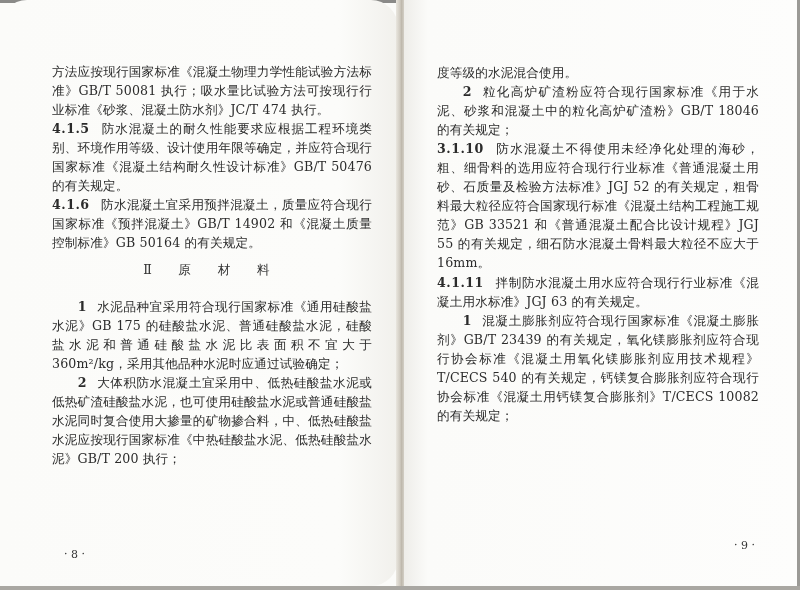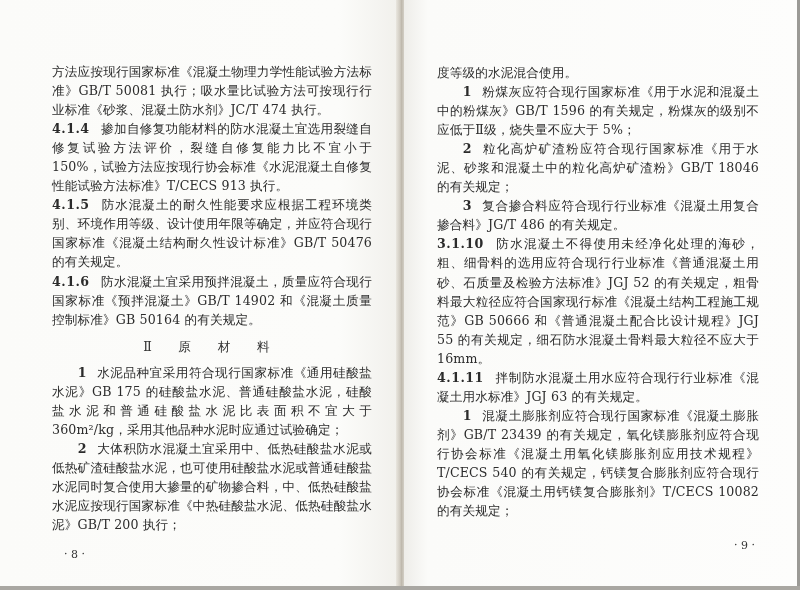--- a/index.html
+++ b/index.html
@@ -13,21 +13,21 @@
   .spread {
     position: absolute; left: 0; top: 0; width: 800px; height: 590px;
     background: #fbfbf9;
   }
   .topband { position: absolute; left: 0; top: 0; width: 800px; height: 3px; background: #8a8a88; }
   .bottomband { position: absolute; left: 0; bottom: 0; width: 800px; height: 4px; background: #a9a7a2; }
   .page {
     position: absolute; top: 0; height: 586px;
     background: #fdfdfc;
   }
-  .page.left { left: 0; width: 398px; background: linear-gradient(90deg,#fbfbf9 0%, #fcfcfa 85%, #f1f0ec 100%); }
+  .page.left { left: 0; width: 398px; background: linear-gradient(90deg,#fbfbf9 0%, #fcfcfa 85%, #f1f0ec 100%); border-radius: 27px; }
   .page.right { left: 404px; width: 396px; background: linear-gradient(90deg,#eeede9 0%, #fbfbf9 6%, #fdfdfc 100%); }
   .gutter {
     position: absolute; left: 396px; top: 0; width: 10px; height: 586px;
     background: linear-gradient(90deg,#e9e6df 0%, #cfcac0 40%, #bfb9ad 55%, #e2dfd7 100%);
   }
   .rightedge { position: absolute; right: 0; top: 0; width: 3px; height: 586px; background: #9b9a96; }
 
   .text {
     position: absolute;
     font-size: 12.6px;
@@ -43,42 +43,39 @@
   .clause {
     font-weight: bold;
     font-family: "DejaVu Serif", "Liberation Serif", serif;
     margin-right: 0.9em;
     letter-spacing: 0.5px;
   }
   .item-num { font-weight: bold; margin-right: 0.8em; }
   .section-heading {
     text-align: center;
     letter-spacing: 0.9em;
-    margin: 8px 0 7px 0;
+    margin: 8px 0 17px 0;
     color: #333;
   }
   .page-num {
     position: absolute; font-size: 11px; color: #333;
   }
   .left .page-num { left: 64px; top: 548px; }
   .right .page-num { left: 330px; top: 539px; }
 </style>
 </head>
 <body>
 
 <div class="spread">
   <div class="topband"></div>
 
   <div class="page left">
     <div class="text">
       <p class="p">
         <span>方法应按现行国家标准《混凝土物理力学性能试验方法标准》GB/T 50081 执行；吸水量比试验方法可按现行行业标准《砂浆、混凝土防水剂》JC/T 474 执行。</span>
-      </p>
-      <p class="p">
-        <span class="clause">4.1.4</span><span>掺加自修复功能材料的防水混凝土宜选用裂缝自修复试验方法评价，裂缝自修复能力比不宜小于 150%，试验方法应按现行协会标准《水泥混凝土自修复性能试验方法标准》T/CECS 913 执行。</span>
       </p>
       <p class="p">
         <span class="clause">4.1.5</span><span>防水混凝土的耐久性能要求应根据工程环境类别、环境作用等级、设计使用年限等确定，并应符合现行国家标准《混凝土结构耐久性设计标准》GB/T 50476 的有关规定。</span>
       </p>
       <p class="p">
         <span class="clause">4.1.6</span><span>防水混凝土宜采用预拌混凝土，质量应符合现行国家标准《预拌混凝土》GB/T 14902 和《混凝土质量控制标准》GB 50164 的有关规定。</span>
       </p>
       <div class="section-heading">Ⅱ 原 材 料</div>
       <p class="p item">
         <span class="item-num">1</span><span>水泥品种宜采用符合现行国家标准《通用硅酸盐水泥》GB 175 的硅酸盐水泥、普通硅酸盐水泥，硅酸盐水泥和普通硅酸盐水泥比表面积不宜大于 360m²/kg，采用其他品种水泥时应通过试验确定；</span>
@@ -92,30 +89,24 @@
   </div>
 
   <div class="gutter"></div>
 
   <div class="page right">
     <div class="text">
       <p class="p">
         <span>度等级的水泥混合使用。</span>
       </p>
       <p class="p item">
-        <span class="item-num">1</span><span>粉煤灰应符合现行国家标准《用于水泥和混凝土中的粉煤灰》GB/T 1596 的有关规定，粉煤灰的级别不应低于Ⅱ级，烧失量不应大于 5%；</span>
-      </p>
-      <p class="p item">
         <span class="item-num">2</span><span>粒化高炉矿渣粉应符合现行国家标准《用于水泥、砂浆和混凝土中的粒化高炉矿渣粉》GB/T 18046 的有关规定；</span>
       </p>
-      <p class="p item">
-        <span class="item-num">3</span><span>复合掺合料应符合现行行业标准《混凝土用复合掺合料》JG/T 486 的有关规定。</span>
-      </p>
       <p class="p">
-        <span class="clause">3.1.10</span><span>防水混凝土不得使用未经净化处理的海砂，粗、细骨料的选用应符合现行行业标准《普通混凝土用砂、石质量及检验方法标准》JGJ 52 的有关规定，粗骨料最大粒径应符合国家现行标准《混凝土结构工程施工规范》GB 50666 和《普通混凝土配合比设计规程》JGJ 55 的有关规定，细石防水混凝土骨料最大粒径不应大于 16mm。</span>
+        <span class="clause">3.1.10</span><span>防水混凝土不得使用未经净化处理的海砂，粗、细骨料的选用应符合现行行业标准《普通混凝土用砂、石质量及检验方法标准》JGJ 52 的有关规定，粗骨料最大粒径应符合国家现行标准《混凝土结构工程施工规范》GB 33521 和《普通混凝土配合比设计规程》JGJ 55 的有关规定，细石防水混凝土骨料最大粒径不应大于 16mm。</span>
       </p>
       <p class="p">
         <span class="clause">4.1.11</span><span>拌制防水混凝土用水应符合现行行业标准《混凝土用水标准》JGJ 63 的有关规定。</span>
       </p>
       <p class="p item">
         <span class="item-num">1</span><span>混凝土膨胀剂应符合现行国家标准《混凝土膨胀剂》GB/T 23439 的有关规定，氧化镁膨胀剂应符合现行协会标准《混凝土用氧化镁膨胀剂应用技术规程》T/CECS 540 的有关规定，钙镁复合膨胀剂应符合现行协会标准《混凝土用钙镁复合膨胀剂》T/CECS 10082 的有关规定；</span>
       </p>
 
     </div>
     <div class="page-num">· 9 ·</div>

